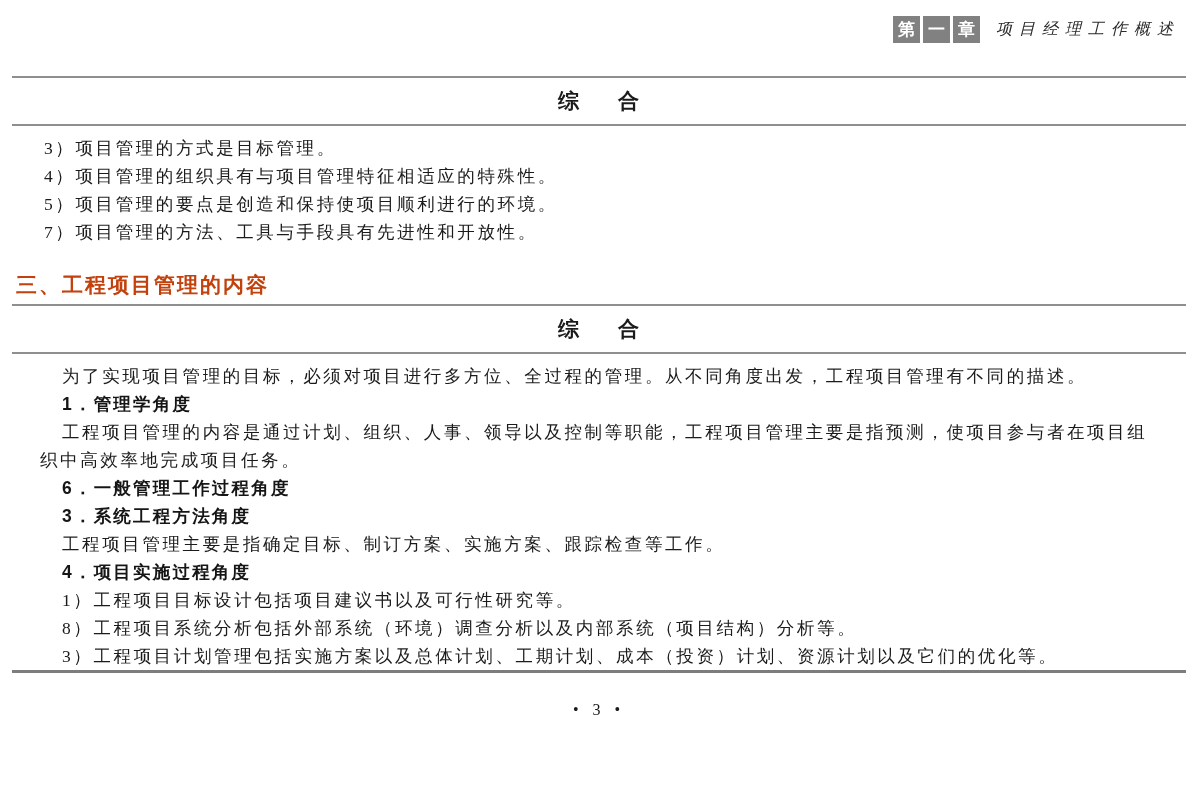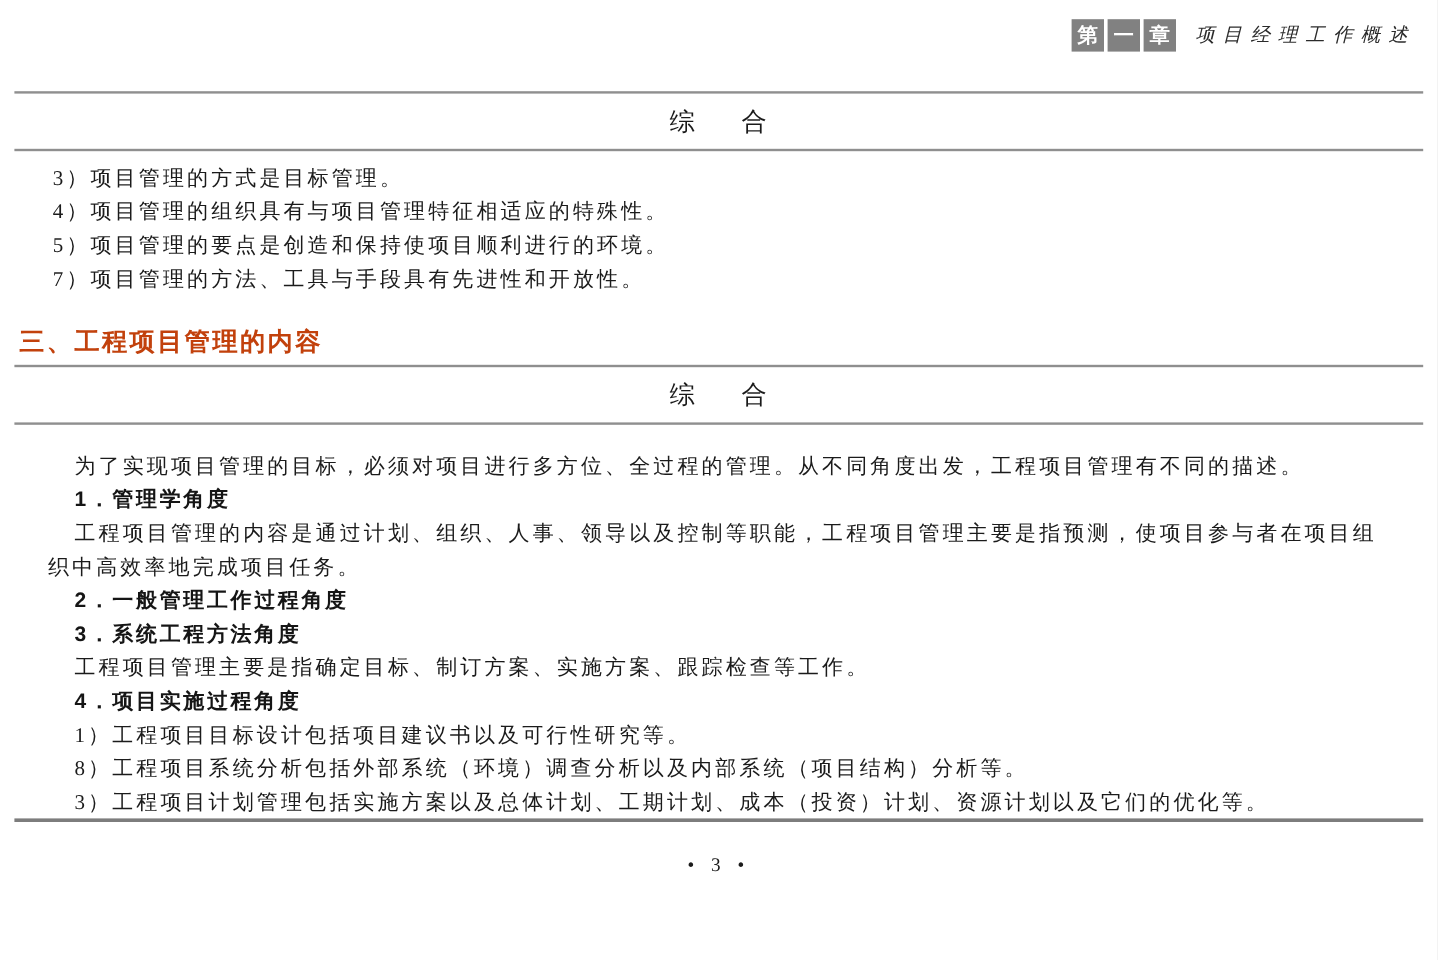--- a/index.html
+++ b/index.html
@@ -47,21 +47,21 @@
     background: #8f8f8f;
     margin: 0 12px;
   }
   .rule-top-band { margin-top: 32px; }
   .rule-bottom { height: 3px; background: #7d7d7d; }
   
   .band {
     height: 46px;
     line-height: 46px;
     text-align: center;
-    font-weight: normal;
+    font-weight: bold;
     font-size: 21px;
     color: #1a1a1a;
     letter-spacing: 1px;
   }
   .band .gap-right { margin-left: 38px; }
   
   .list-block { margin-top: 8px; padding: 0 44px 0 40px; }
   .list-block p,
   .content p {
     font-size: 17.5px;
@@ -72,21 +72,21 @@
   .section-heading {
     margin: 26px 0 0 16px;
     font-family: Liberation Serif, serif;
     font-weight: bold;
     font-size: 21px;
     line-height: 26px;
     letter-spacing: 2px;
     color: #c2410c;
   }
   .rule-above-band2 { margin-top: 6px; }
-  .content { margin-top: 20px; padding: 0 40px 0 40px; }
+  .content { margin-top: 8px; padding: 0 40px 0 40px; }
   .content .indent { text-indent: 22px; }
   .content h3 {
     font-family: "Liberation Sans", "DejaVu Sans", sans-serif;
     font-weight: bold;
     font-size: 17.5px;
     line-height: 28px;
     letter-spacing: 2.2px;
     margin-left: 22px;
     color: #151515;
   }
@@ -134,21 +134,21 @@
     <span>综</span><span class="gap-right">合</span>
   </div>
   <div class="rule"></div>
 
   <div class="content">
     <p class="indent">为了实现项目管理的目标，必须对项目进行多方位、全过程的管理。从不同角度出发，工程项目管理有不同的描述。</p>
 
     <h3>1．管理学角度</h3>
     <p class="indent">工程项目管理的内容是通过计划、组织、人事、领导以及控制等职能，工程项目管理主要是指预测，使项目参与者在项目组织中高效率地完成项目任务。</p>
 
-    <h3>2．一般管理工作过程角度</h3>
+    <h3>6．一般管理工作过程角度</h3>
 
     <h3>3．系统工程方法角度</h3>
     <p class="sub-item">工程项目管理主要是指确定目标、制订方案、实施方案、跟踪检查等工作。</p>
 
     <h3>4．项目实施过程角度</h3>
     <p class="sub-item">1）工程项目目标设计包括项目建议书以及可行性研究等。</p>
     <p class="sub-item">8）工程项目系统分析包括外部系统（环境）调查分析以及内部系统（项目结构）分析等。</p>
     <p class="sub-item">3）工程项目计划管理包括实施方案以及总体计划、工期计划、成本（投资）计划、资源计划以及它们的优化等。</p>
   </div>
 

